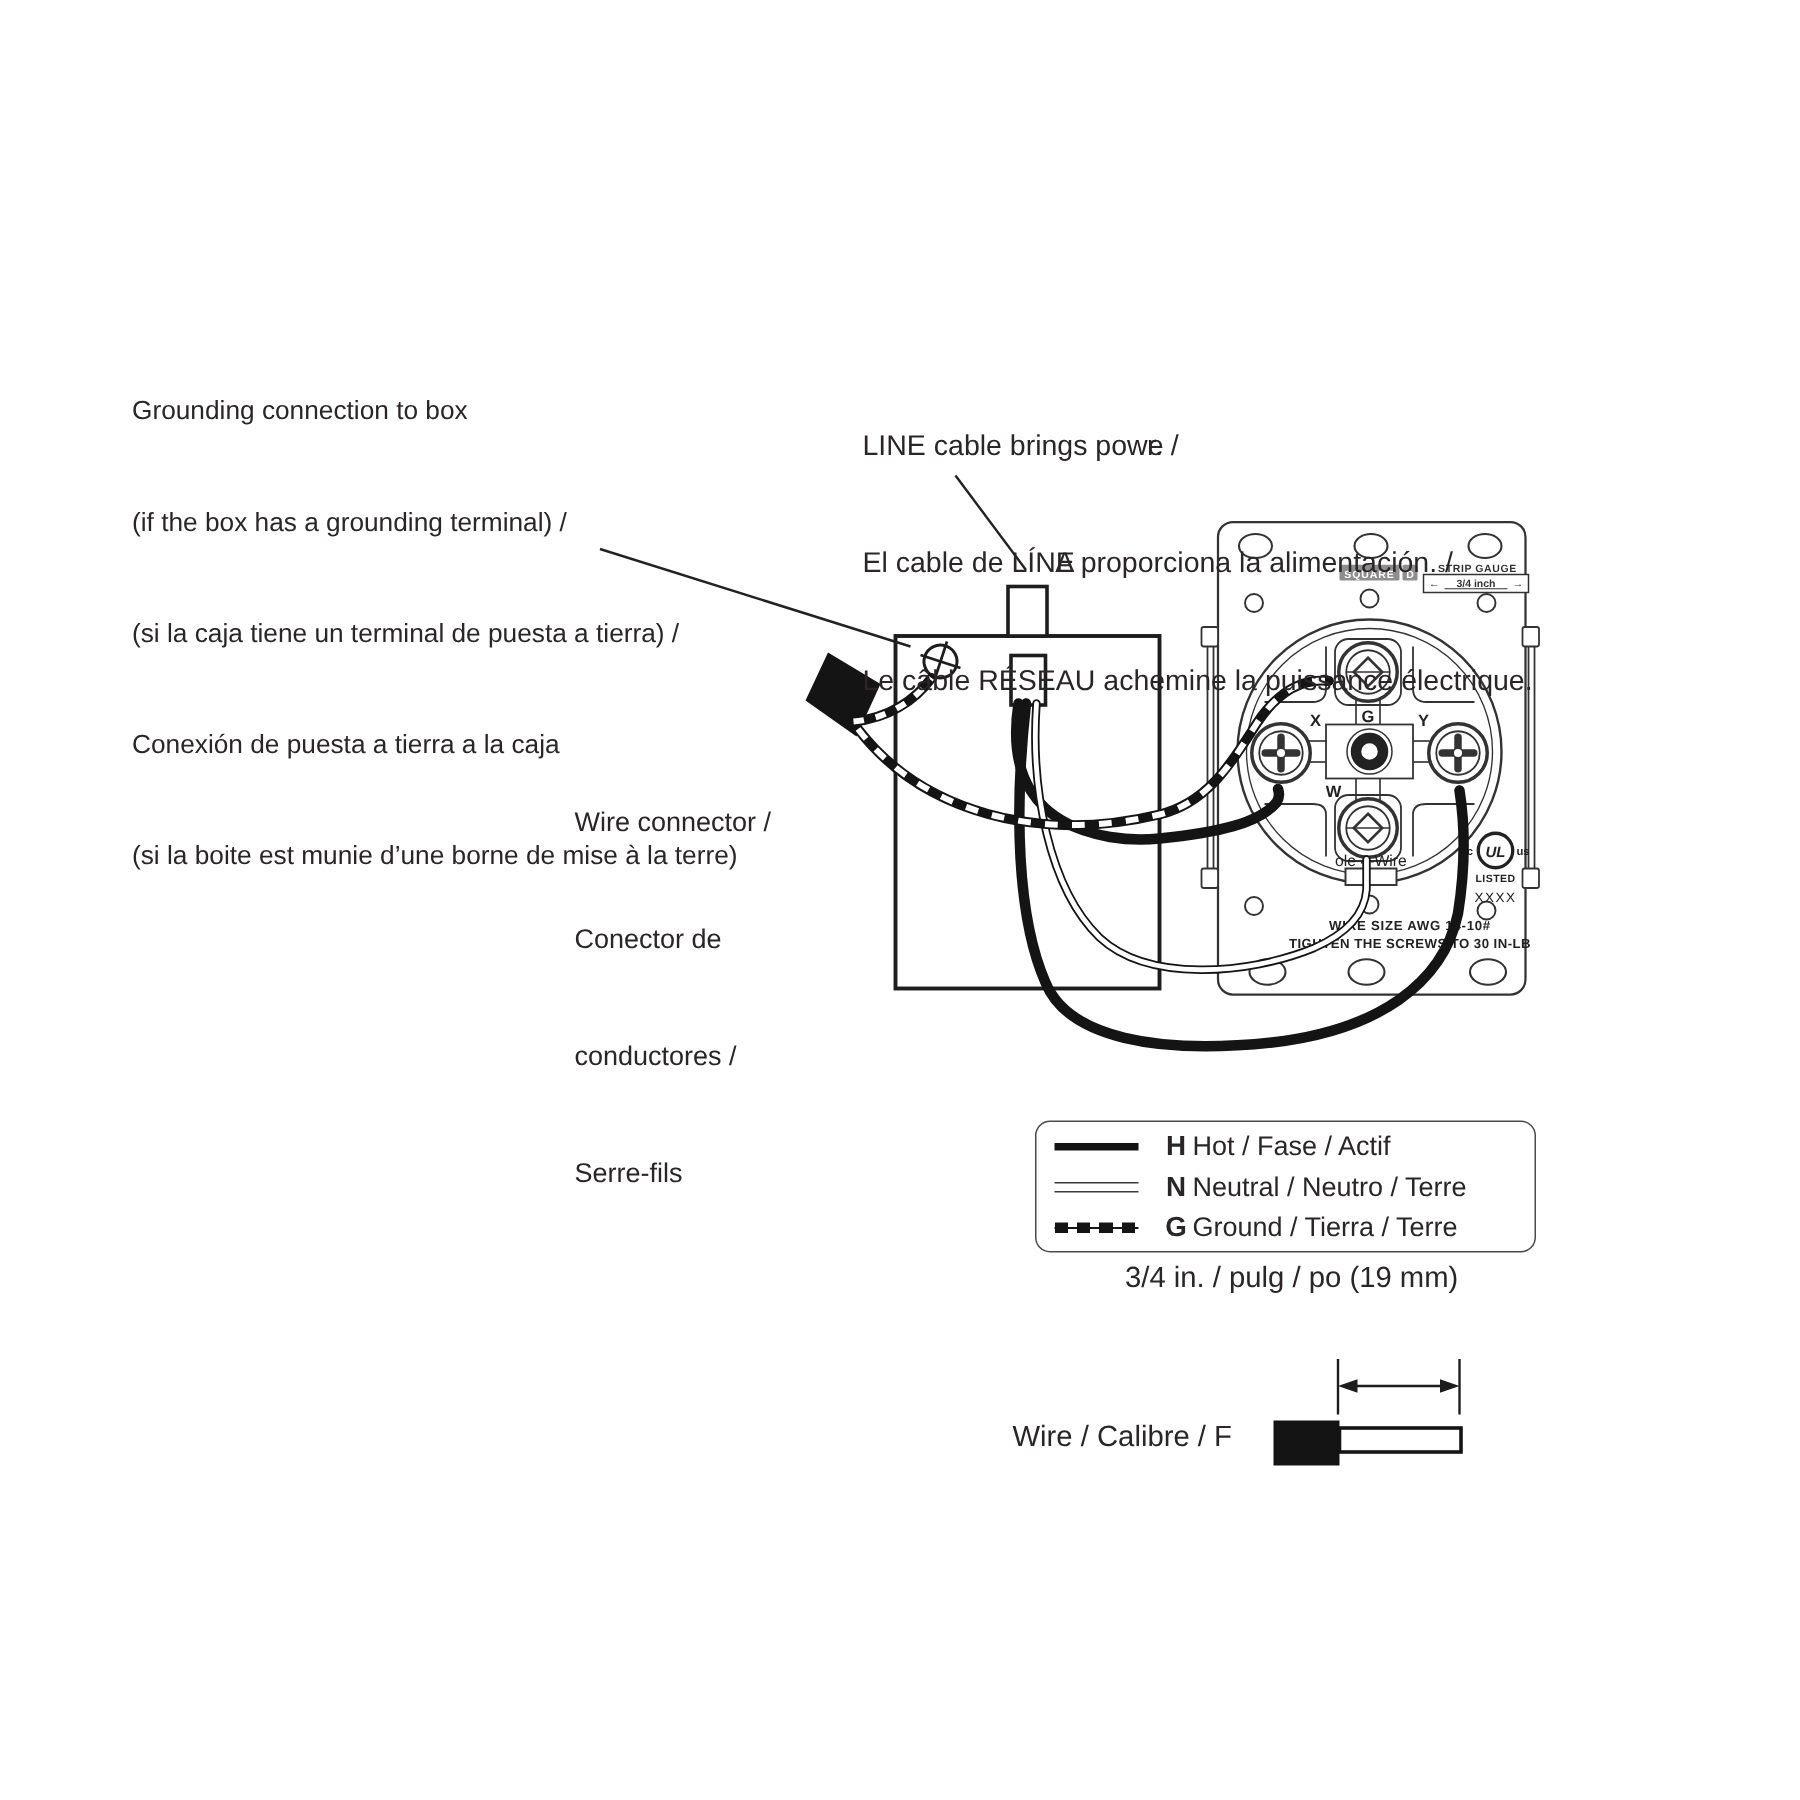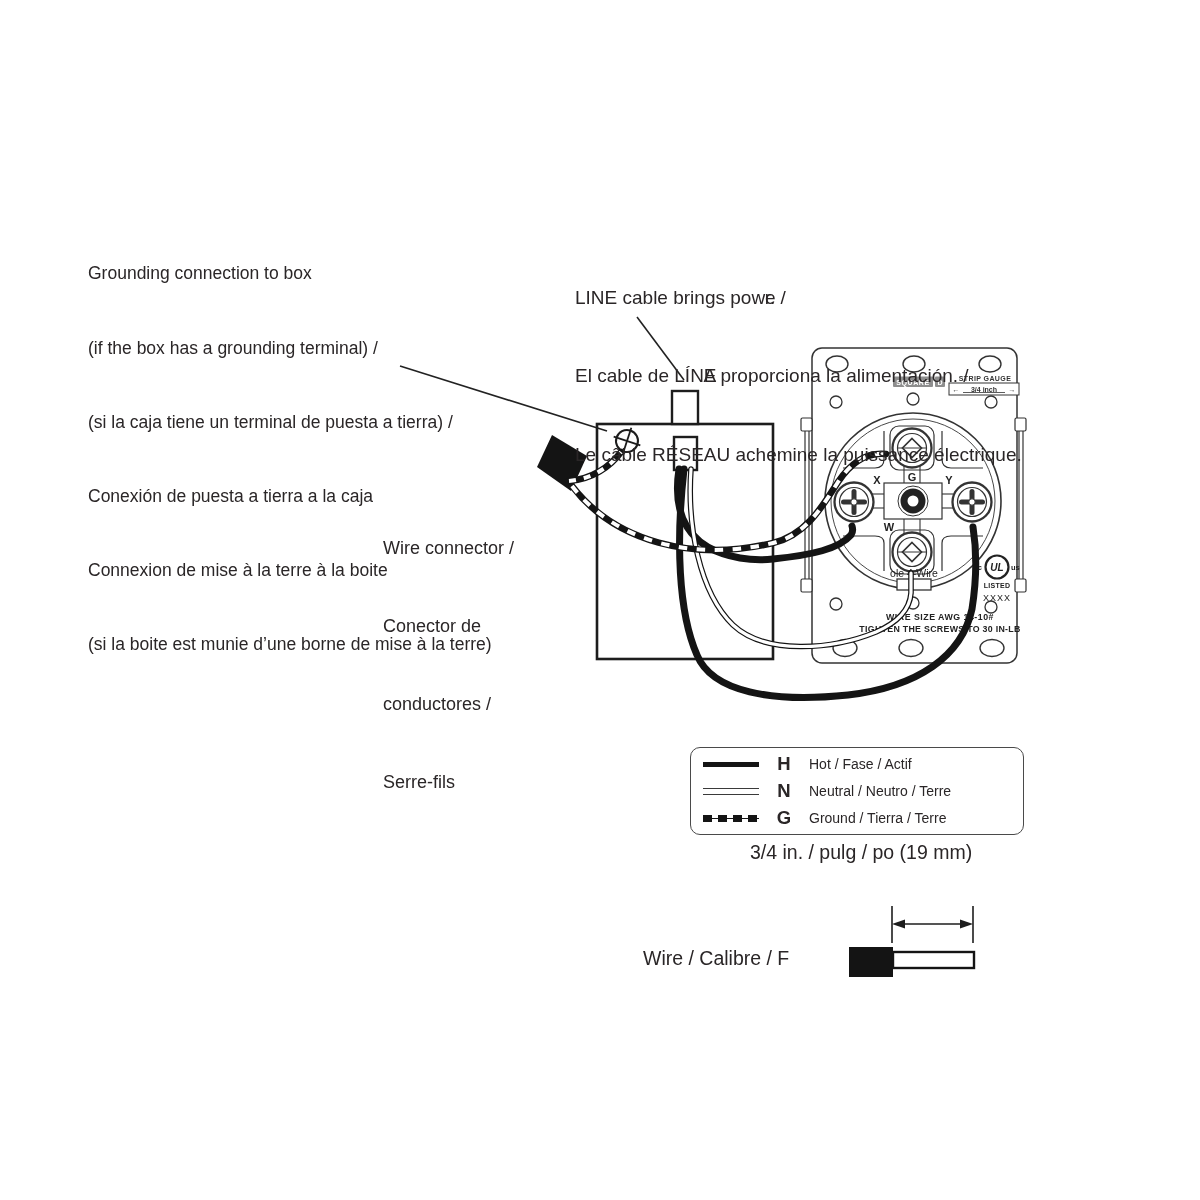--- a/index.html
+++ b/index.html
@@ -17,23 +17,23 @@
           border:1.6px solid #4a4a4a;border-radius:10px;display:flex;flex-direction:column;
           justify-content:space-evenly;overflow:visible;background:#fff;}
   .lrow{display:flex;align-items:center;padding-left:12px;white-space:nowrap;}
   .sample{width:56px;flex:0 0 56px;}
   .sample-hot{height:5px;background:#141414;}
   .sample-neutral{height:5px;border-top:1.7px solid #3a3a3a;border-bottom:1.7px solid #3a3a3a;background:#fff;}
   .sample-ground{height:7px;background:
       linear-gradient(to bottom, rgba(0,0,0,0) 42%, #141414 42%, #141414 58%, rgba(0,0,0,0) 58%),
       repeating-linear-gradient(90deg,#141414 0 9px, rgba(0,0,0,0) 9px 15px);}
   .lkey{margin-left:14px;width:22px;text-align:center;font-weight:bold;font-size:18.5px;}
-  .llabel{margin-left:14px;font-size:14px;}
+  .llabel{margin-left:0;font-size:18px;}
   #dim-label{left:750px;top:841px;font-size:19.5px;text-align:right;}
-  #wire-label{left:643px;top:947px;font-size:19.5px;}
+  #wire-label{left:675px;top:947px;font-size:19.5px;}
 </style>
 </head>
 <body>
 
 <div id="canvas">
 
   <svg id="diagram-svg" width="1200" height="1200" viewBox="0 0 1200 1200">
 
     <g stroke="#222" stroke-width="1.6">
       <line x1="400" y1="366" x2="607" y2="431"></line>
@@ -195,21 +195,20 @@
       <rect x="849" y="947" width="44" height="30" fill="#141414"></rect>
       <rect x="893" y="952" width="81" height="16" fill="#fff" stroke="#141414" stroke-width="2.4"></rect>
     </g>
   </svg>
 
   <div class="tblock" id="txt-grounding">
     <div>Grounding connection to box</div>
     <div>(if the box has a grounding terminal) /</div>
     <div>(si la caja tiene un terminal de puesta a tierra) /</div>
     <div>Conexión de puesta a tierra a la caja</div>
-    <div>Connexion de mise à la terre à la boite</div>
     <div>(si la boite est munie d’une borne de mise à la terre)</div>
   </div>
 
   <div class="tblock" id="txt-wireconn">
     <div>Wire connector /</div>
     <div>Conector de</div>
     <div>conductores /</div>
     <div>Serre-fils</div>
   </div>
 

